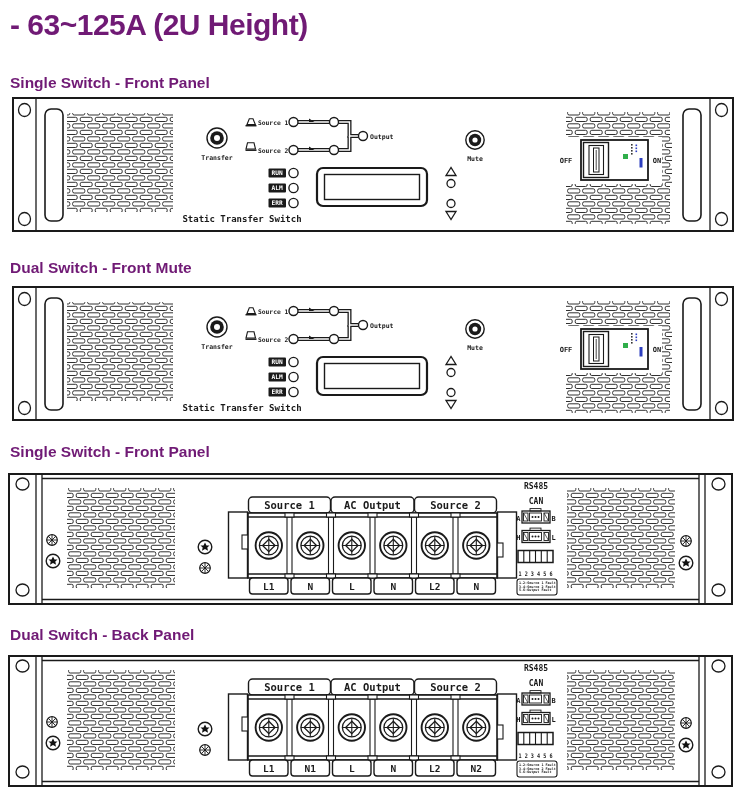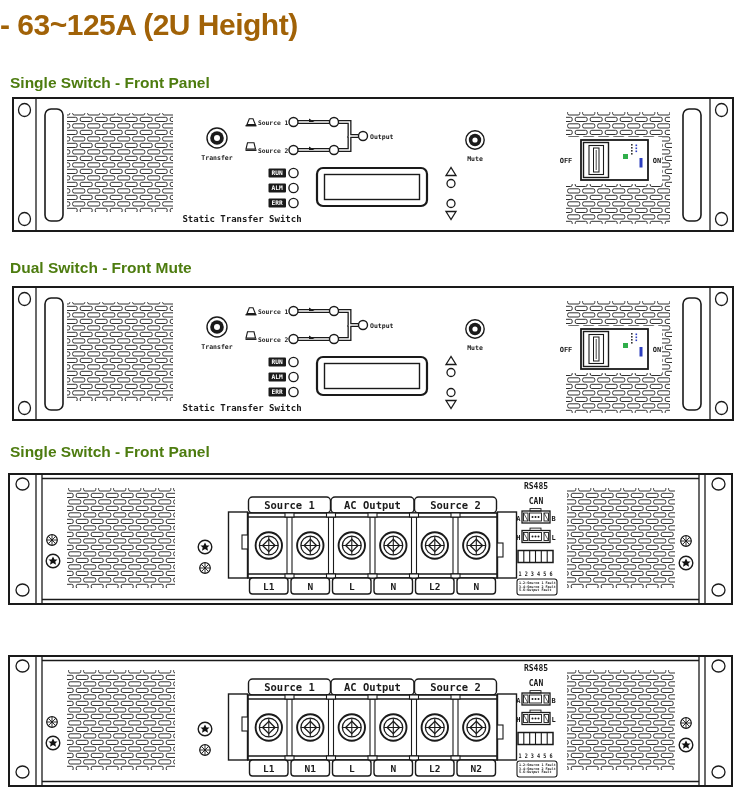--- a/index.html
+++ b/index.html
@@ -1,18 +1,18 @@
 <!DOCTYPE html>
 <html><head>
 <meta charset="utf-8">
 <style>
   html,body{margin:0;padding:0;background:#fff}
   .page{position:relative;width:742px;height:802px;background:#fff;overflow:hidden}
-  .title{position:absolute;left:0;top:8px;font:bold 30px "Liberation Sans",sans-serif;color:#a16207;letter-spacing:-.5px}
-  .sec{position:absolute;left:10px;font:600 15.5px "Liberation Sans",sans-serif;color:#4d7c0f}
+  .title{position:absolute;left:10px;top:8px;font:bold 30px "Liberation Sans",sans-serif;color:#701a75;letter-spacing:-.5px}
+  .sec{position:absolute;left:10px;font:600 15.5px "Liberation Sans",sans-serif;color:#701a75}
   .panel{position:absolute}
 </style>
 </head>
 <body>
 
 <div class="page">
 
   <svg width="0" height="0" style="position:absolute" aria-hidden="true">
     <defs>
       <pattern id="bricks" width="15" height="13" patternUnits="userSpaceOnUse">
@@ -288,20 +288,21 @@
     <g font-family="DejaVu Sans Mono, monospace" font-weight="bold" fill="#1a1a1a" font-size="9.5" text-anchor="middle">
       <text x="260.8" y="116.5">L1</text>
       <text x="302.3" y="116.5">N</text>
       <text x="343.8" y="116.5">L</text>
       <text x="385.3" y="116.5">N</text>
       <text x="426.8" y="116.5">L2</text>
       <text x="468.3" y="116.5">N</text>
     </g>
   </svg>
 
+  <div class="sec" style="top:626px">Dual Switch - Back Panel</div>
   <svg class="panel" style="left:8px;top:655px" width="725" height="132" viewBox="0 0 725 132">
     <use href="#sym-back" width="725" height="132"></use>
     <g font-family="DejaVu Sans Mono, monospace" font-weight="bold" fill="#1a1a1a" font-size="9.5" text-anchor="middle">
       <text x="260.8" y="116.5">L1</text>
       <text x="302.3" y="116.5">N1</text>
       <text x="343.8" y="116.5">L</text>
       <text x="385.3" y="116.5">N</text>
       <text x="426.8" y="116.5">L2</text>
       <text x="468.3" y="116.5">N2</text>
     </g>

